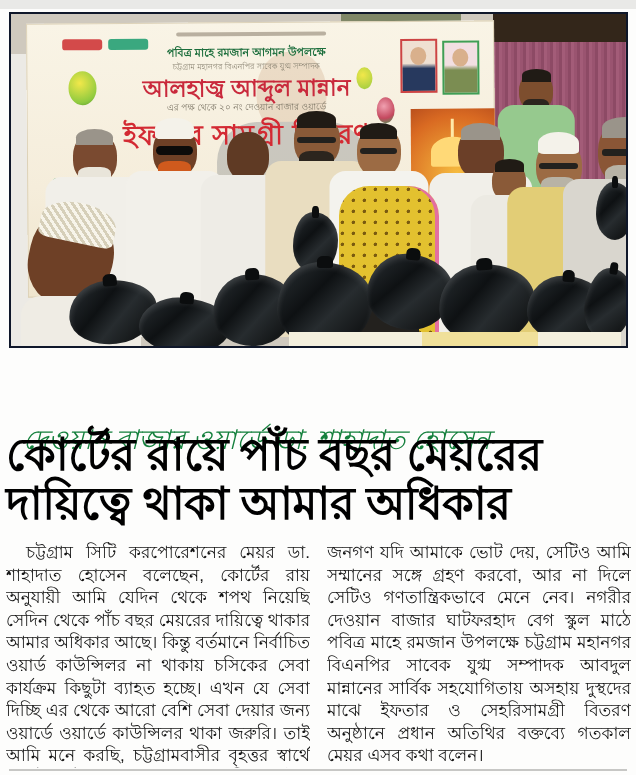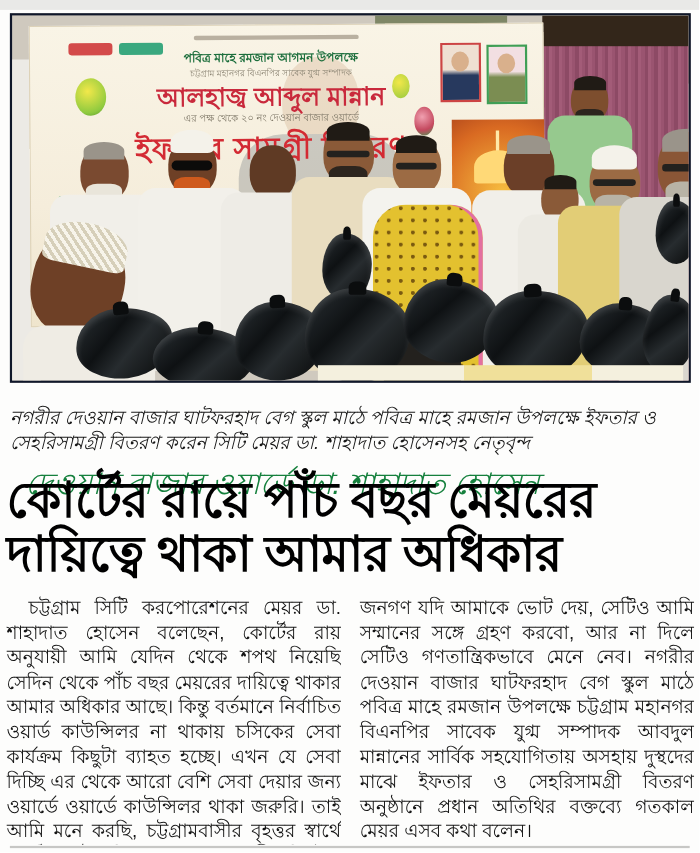--- a/index.html
+++ b/index.html
@@ -257,21 +257,20 @@
       <div class="bag" style="left:202px;top:260px;width:82px;height:72px;transform:rotate(-3deg);"></div>
       <div class="bag" style="left:266px;top:248px;width:96px;height:86px;"></div>
       <div class="bag" style="left:356px;top:240px;width:86px;height:76px;transform:rotate(5deg);"></div>
       <div class="bag" style="left:428px;top:250px;width:96px;height:80px;transform:rotate(-4deg);"></div>
       <div class="bag" style="left:516px;top:262px;width:80px;height:66px;transform:rotate(3deg);"></div>
       <div class="bag" style="left:574px;top:254px;width:48px;height:72px;transform:rotate(8deg);"></div>
       <div class="table-strip"></div>
     </div>
   </figure>
 
-  <p class="caption">নগরীর দেওয়ান বাজার ঘাটফরহাদ বেগ স্কুল মাঠে পবিত্র মাহে রমজান উপলক্ষে ইফতার ও সেহরিসামগ্রী বিতরণ করেন সিটি মেয়র ডা. শাহাদাত হোসেনসহ নেতৃবৃন্দ</p>
 
   <p class="kicker">দেওয়ান বাজার ওয়ার্ডে ডা. শাহাদাত হোসেন</p>
 
   <h1 class="headline" style="margin:0;">
     <div>কোর্টের রায়ে পাঁচ বছর মেয়রের</div>
     <div>দায়িত্বে থাকা আমার অধিকার</div>
   </h1>
 
   <div class="columns">
     <div class="col">

